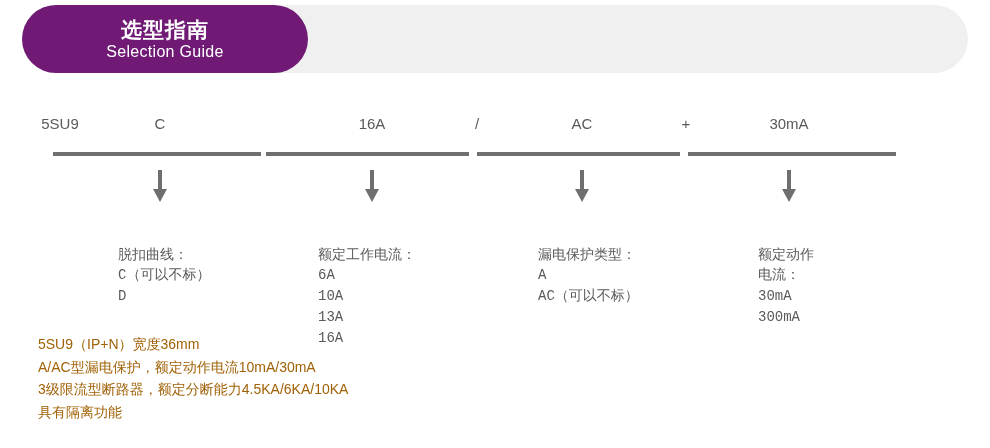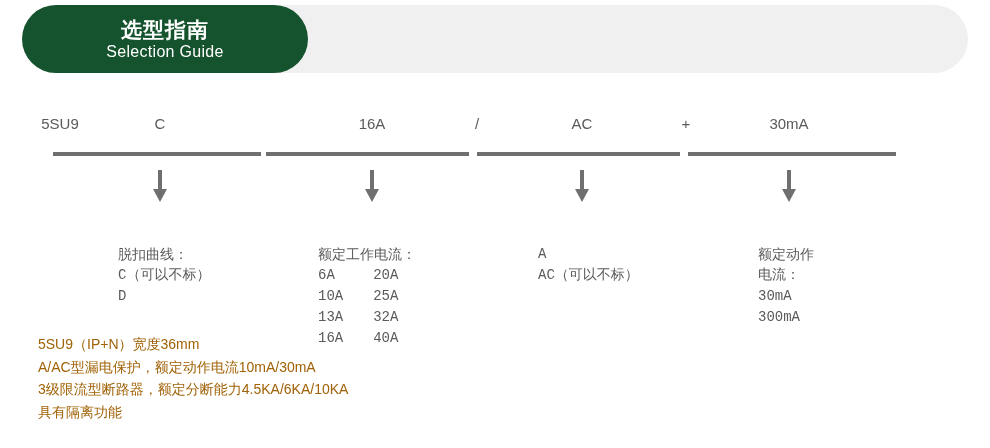--- a/index.html
+++ b/index.html
@@ -25,21 +25,21 @@
     height: 68px;
     background: #f0f0f0;
     border-radius: 34px;
   }
   .header-pill {
     position: absolute;
     left: 22px;
     top: 5px;
     width: 286px;
     height: 68px;
-    background: #14532d;
+    background: #701a75;
     border-radius: 34px;
     display: flex;
     flex-direction: column;
     align-items: center;
     justify-content: center;
   }
   .header-title-cn {
     font-size: 21px;
     font-weight: bold;
     color: #ffffff;
@@ -194,29 +194,24 @@
     </div>
     <div class="desc" style="left: 318px;">
       <span class="heading">额定工作电流：</span>
       <div class="desc-cols">
         <div class="col">
           <span class="line">6A</span>
           <span class="line">10A</span>
           <span class="line">13A</span>
           <span class="line">16A</span>
         </div>
-        <div class="col">
-          <span class="line">20A</span>
-          <span class="line">25A</span>
-          <span class="line">32A</span>
-          <span class="line">40A</span>
-        </div>
       </div>
     </div>
     <div class="desc" style="left: 538px;">
+      <span class="heading">漏电保护类型：</span>
       <div class="desc-cols">
         <div class="col">
           <span class="line">A</span>
           <span class="line">AC（可以不标）</span>
         </div>
       </div>
     </div>
     <div class="desc" style="left: 758px;">
       <span class="heading">额定动作</span>
       <div class="desc-cols">

